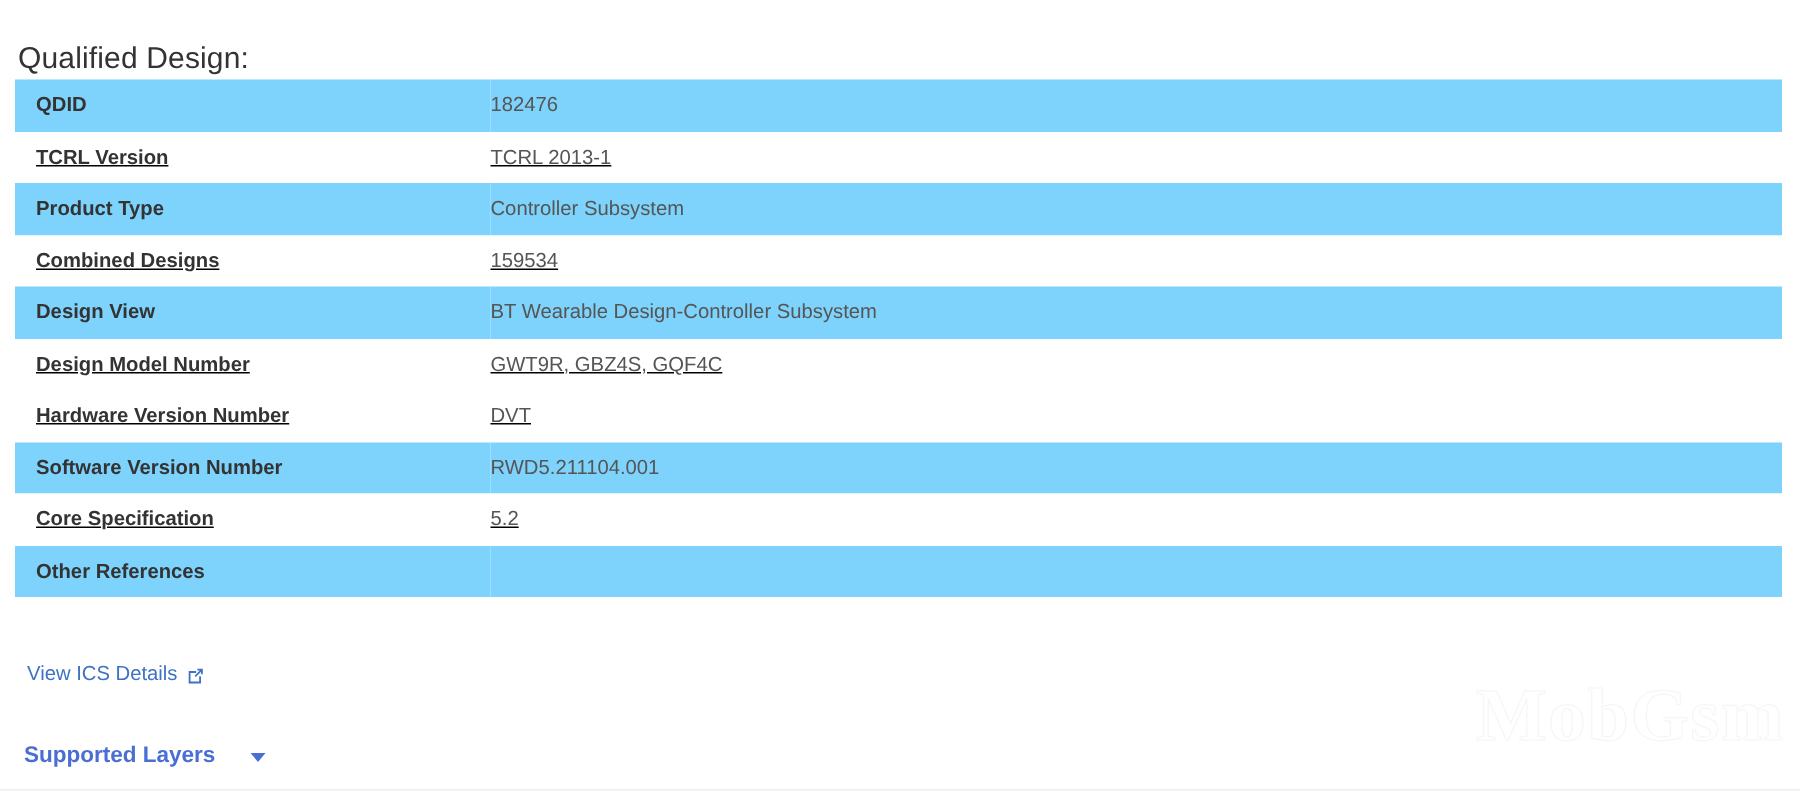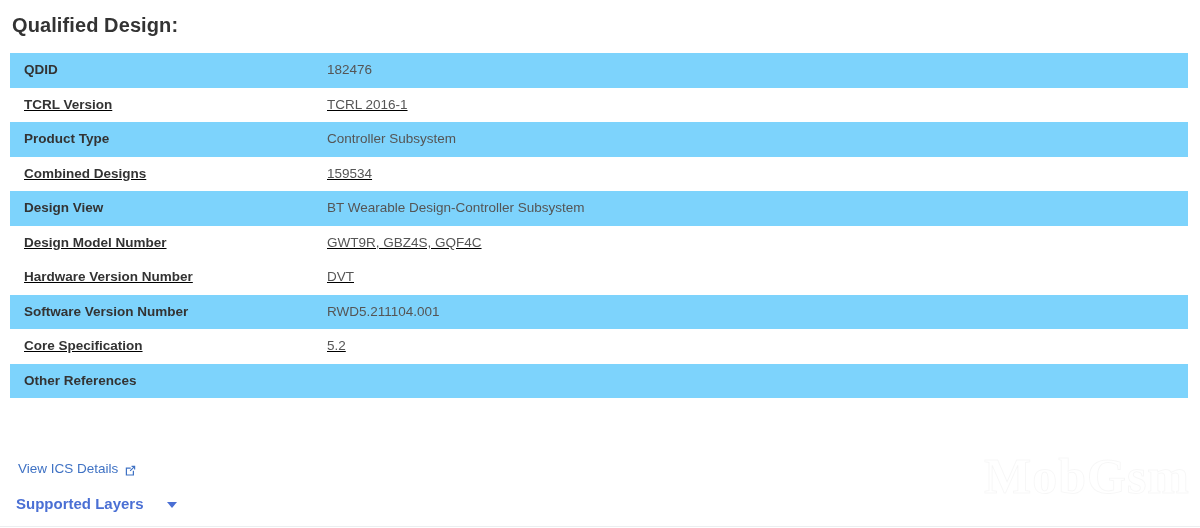--- a/index.html
+++ b/index.html
@@ -20,23 +20,23 @@
     position: relative;
     width: 1200px;
     height: 528px;
     overflow: hidden;
   }
 
   
   .page-title {
     position: absolute;
     left: 12px;
-    top: 12px;
+    top: 26px;
     font-size: 20px;
-    font-weight: bold;
+    font-weight: normal;
     color: #333333;
     letter-spacing: 0.1px;
     line-height: 26px;
   }
 
   
   .spec-table {
     position: absolute;
     left: 10px;
     top: 53px;
@@ -71,21 +71,21 @@
     color: #555555;
     font-weight: normal;
     padding-left: 0 !important;
     white-space: nowrap;
   }
 
   
   .ics-link-row {
     position: absolute;
     left: 18px;
-    top: 460px;
+    top: 440px;
     display: flex;
     align-items: center;
     gap: 6px;
     font-size: 13.5px;
     color: #3f72c4;
     cursor: pointer;
     line-height: 18px;
   }
   .ics-link-row .link-text {
     color: #3f72c4;
@@ -159,21 +159,21 @@
   <div class="page-title">Qualified Design:</div>
 
   <table class="spec-table">
     <tbody>
       <tr class="striped">
         <td class="cell-label">QDID</td>
         <td class="cell-value">182476</td>
       </tr>
       <tr class="plain">
         <td class="cell-label">TCRL Version</td>
-        <td class="cell-value">TCRL 2016-1</td>
+        <td class="cell-value">TCRL 2013-1</td>
       </tr>
       <tr class="striped">
         <td class="cell-label">Product Type</td>
         <td class="cell-value">Controller Subsystem</td>
       </tr>
       <tr class="plain">
         <td class="cell-label">Combined Designs</td>
         <td class="cell-value">159534</td>
       </tr>
       <tr class="striped">

